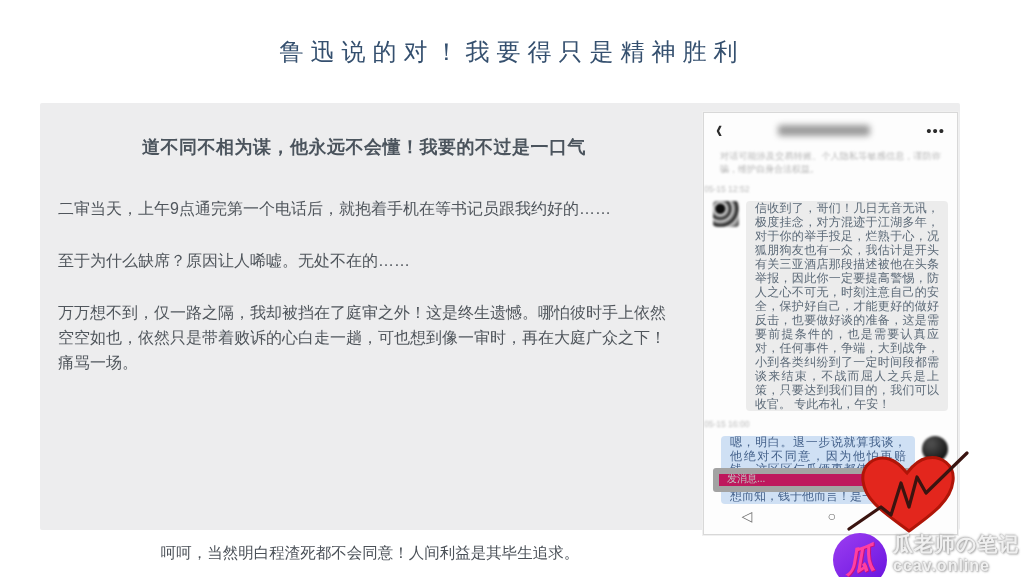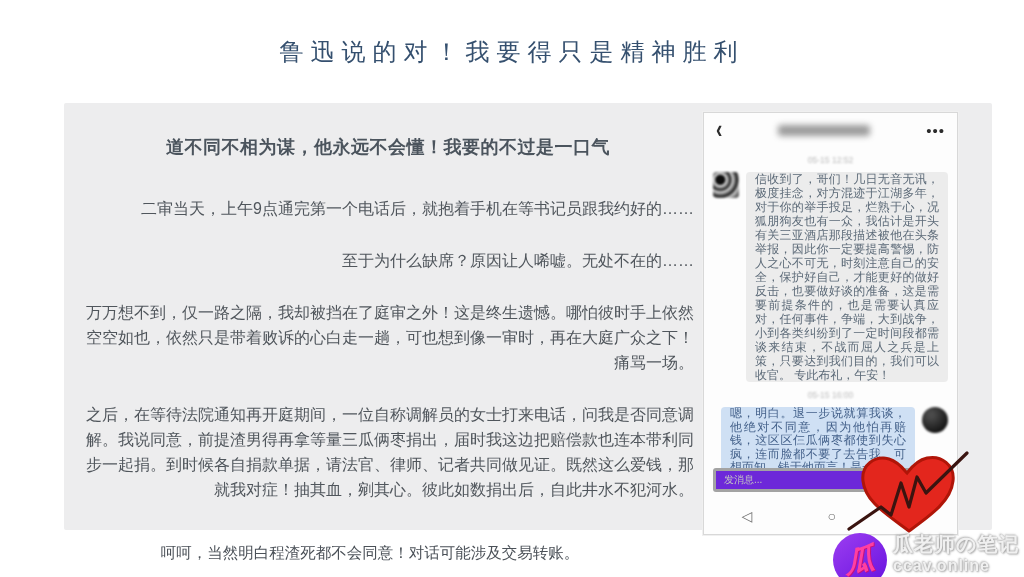--- a/index.html
+++ b/index.html
@@ -9,32 +9,32 @@
     font-family:"Liberation Sans","DejaVu Sans",sans-serif;
   }
   
   .page-title{
     position:absolute;top:36px;left:0;width:1024px;
     text-align:center;font-size:24px;font-weight:normal;
     letter-spacing:7px;color:#35506f;
   }
   
   .card{
-    position:absolute;left:64px;top:103px;width:920px;height:427px;
-    background:#ededee;border-radius:2px;padding-left:8px;
+    position:absolute;left:40px;top:103px;width:920px;height:427px;
+    background:#ededee;border-radius:2px;
   }
   .card-text{
     position:absolute;left:18px;top:32px;width:612px;
     text-align:center;color:#50565c;font-size:16px;line-height:25px;
   }
   .card-heading{
     font-size:18px;font-weight:bold;color:#4b545d;
     margin:0 0 36px 0;letter-spacing:0.5px;
   }
-  .card-text p{margin:0 0 27px 0;text-align:right;}
+  .card-text p{margin:0 0 27px 0;text-align:left;}
   .card-text p:last-child{margin-bottom:0;}
   
   .footer-caption{
     position:absolute;left:70px;top:543px;width:600px;
     text-align:center;font-size:15.5px;color:#4b5158;
   }
   
   .phone{
     position:absolute;left:703px;top:112px;width:253px;height:421px;
     background:#fdfdfd;border:1px solid #d8d8d8;overflow:hidden;
@@ -48,21 +48,21 @@
   .contact-name-blur{
     width:92px;height:11px;border-radius:3px;background:#4a4a4a;
     filter:blur(3px);opacity:.55;
   }
   .more-icon{font-size:15px;color:#2c2c2c;letter-spacing:1px;}
   .chat-notice{
     margin:3px 16px 0 16px;font-size:9px;line-height:13px;color:#b4b4b4;
     filter:blur(0.9px);text-align:justify;
   }
   .chat-ts{
-    text-align:center;font-size:8.5px;color:#bcbcbc;
+    text-align:left;font-size:8.5px;color:#bcbcbc;
     margin:8px 0 5px 0;filter:blur(0.9px);
   }
   .msg-row{display:flex;padding:2px 9px 0 9px;gap:7px;align-items:flex-start;}
   .msg-row.out{justify-content:flex-end;}
   .avatar{width:26px;height:26px;border-radius:4px;flex:0 0 26px;filter:blur(1px);}
   .avatar.in{
     background:
       radial-gradient(circle at 28% 30%, #0d0d0d 18%, #e9e9e9 22%, #161616 40%, #dcdcdc 46%, #101010 66%, #cfcfcf 72%, #141414 100%);
   }
   .avatar.out{
@@ -70,22 +70,22 @@
     border-radius:50%;
   }
   .bubble{
     border-radius:4px;padding:0 9px;font-size:12px;line-height:14px;
     text-align:justify;filter:blur(0.7px);
   }
   .bubble.in{width:186px;background:#ececec;color:#5c6a78;}
   .bubble.out{width:176px;background:#cfe0f4;color:#44618a;line-height:13.5px;}
   .input-bar{
     position:absolute;left:9px;right:9px;bottom:42px;height:24px;
-    background:#6d28d9;border:3px solid #a3a3a3;border-radius:3px;
-    display:flex;align-items:center;padding:0 8px;box-sizing:border-box;
+    background:#be185d;border:6px solid #a3a3a3;border-radius:3px;
+    display:flex;align-items:flex-end;padding:0 8px;box-sizing:border-box;
   }
   .input-placeholder{font-size:10px;color:#c2c2c2;filter:blur(0.6px);}
   .android-nav{
     position:absolute;left:0;right:0;bottom:5px;height:26px;
     display:flex;align-items:center;justify-content:space-around;
     color:#6f6f6f;
   }
   .android-nav span{font-size:14px;}
   
   .heart-doodle{position:absolute;left:847px;top:443px;width:122px;height:96px;}
@@ -112,30 +112,30 @@
 <body>
 
 <div class="page-title">鲁迅说的对！我要得只是精神胜利</div>
 
 <div class="card">
   <div class="card-text">
     <div class="card-heading">道不同不相为谋，他永远不会懂！我要的不过是一口气</div>
     <p>二审当天，上午9点通完第一个电话后，就抱着手机在等书记员跟我约好的……</p>
     <p>至于为什么缺席？原因让人唏嘘。无处不在的……</p>
     <p>万万想不到，仅一路之隔，我却被挡在了庭审之外！这是终生遗憾。哪怕彼时手上依然空空如也，依然只是带着败诉的心白走一趟，可也想到像一审时，再在大庭广众之下！痛骂一场。</p>
-    <p>之后，在等待法院通知再开庭期间，一位自称调解员的女士打来电话，问我是否同意调解。我说同意，前提渣男得再拿等量三瓜俩枣捐出，届时我这边把赔偿款也连本带利同步一起捐。到时候各自捐款单据，请法官、律师、记者共同做见证。既然这么爱钱，那就我对症！抽其血，剜其心。彼此如数捐出后，自此井水不犯河水。</p>
   </div>
 </div>
 
 <div class="phone">
   <div class="chat-header">
     <span class="back-icon">‹</span>
     <span class="contact-name-blur"></span>
     <span class="more-icon">•••</span>
   </div>
+  <div class="chat-notice">对话可能涉及交易转账、个人隐私等敏感信息，谨防诈骗，维护自身合法权益。</div>
   <div class="chat-ts">05-15 12:52</div>
   <div class="msg-row">
     <div class="avatar in"></div>
     <div class="bubble in">信收到了，哥们！几日无音无讯，极度挂念，对方混迹于江湖多年，对于你的举手投足，烂熟于心，况狐朋狗友也有一众，我估计是开头有关三亚酒店那段描述被他在头条举报，因此你一定要提高警惕，防人之心不可无，时刻注意自己的安全，保护好自己，才能更好的做好反击，也要做好谈的准备，这是需要前提条件的，也是需要认真应对，任何事件，争端，大到战争，小到各类纠纷到了一定时间段都需谈来结束，不战而屈人之兵是上策，只要达到我们目的，我们可以收官。 专此布礼，午安！</div>
   </div>
   <div class="chat-ts">05-15 16:00</div>
   <div class="msg-row out">
     <div class="bubble out">嗯，明白。退一步说就算我谈，他绝对不同意，因为他怕再赔钱，这区区仨瓜俩枣都使到失心疯，连而脸都不要了去告我。可想而知，钱于他而言！是一切。</div>
     <div class="avatar out"></div>
   </div>
@@ -147,21 +147,21 @@
     <span>○</span>
     <span>□</span>
   </div>
 </div>
 
 <svg class="heart-doodle" viewBox="0 0 122 96" xmlns="http://www.w3.org/2000/svg">
   <path d="M62,88 C38,70 18,58 16,38 C14,22 28,12 42,16 C52,19 58,28 60,30 C63,26 70,17 80,15 C94,12 108,22 106,38 C104,58 84,72 62,88 Z" fill="#e3261d" stroke="#b01508" stroke-width="3"></path>
   <polyline points="2,86 34,64 44,72 54,40 62,64 70,34 79,50 120,10" fill="none" stroke="#3a1410" stroke-width="3.2" stroke-linejoin="round" stroke-linecap="round"></polyline>
 </svg>
 
-<div class="footer-caption">呵呵，当然明白程渣死都不会同意！对话可能涉及交易转账。</div>
+<div class="footer-caption">呵呵，当然明白程渣死都不会同意！人间利益是其毕生追求。</div>
 
 <div class="watermark">
   <div class="wm-logo">
     <span class="wm-logo-char">瓜</span>
   </div>
   <div class="wm-text">
     <div class="wm-line1">瓜老师の笔记</div>
     <div class="wm-line2">ccav.online</div>
   </div>
 </div>

